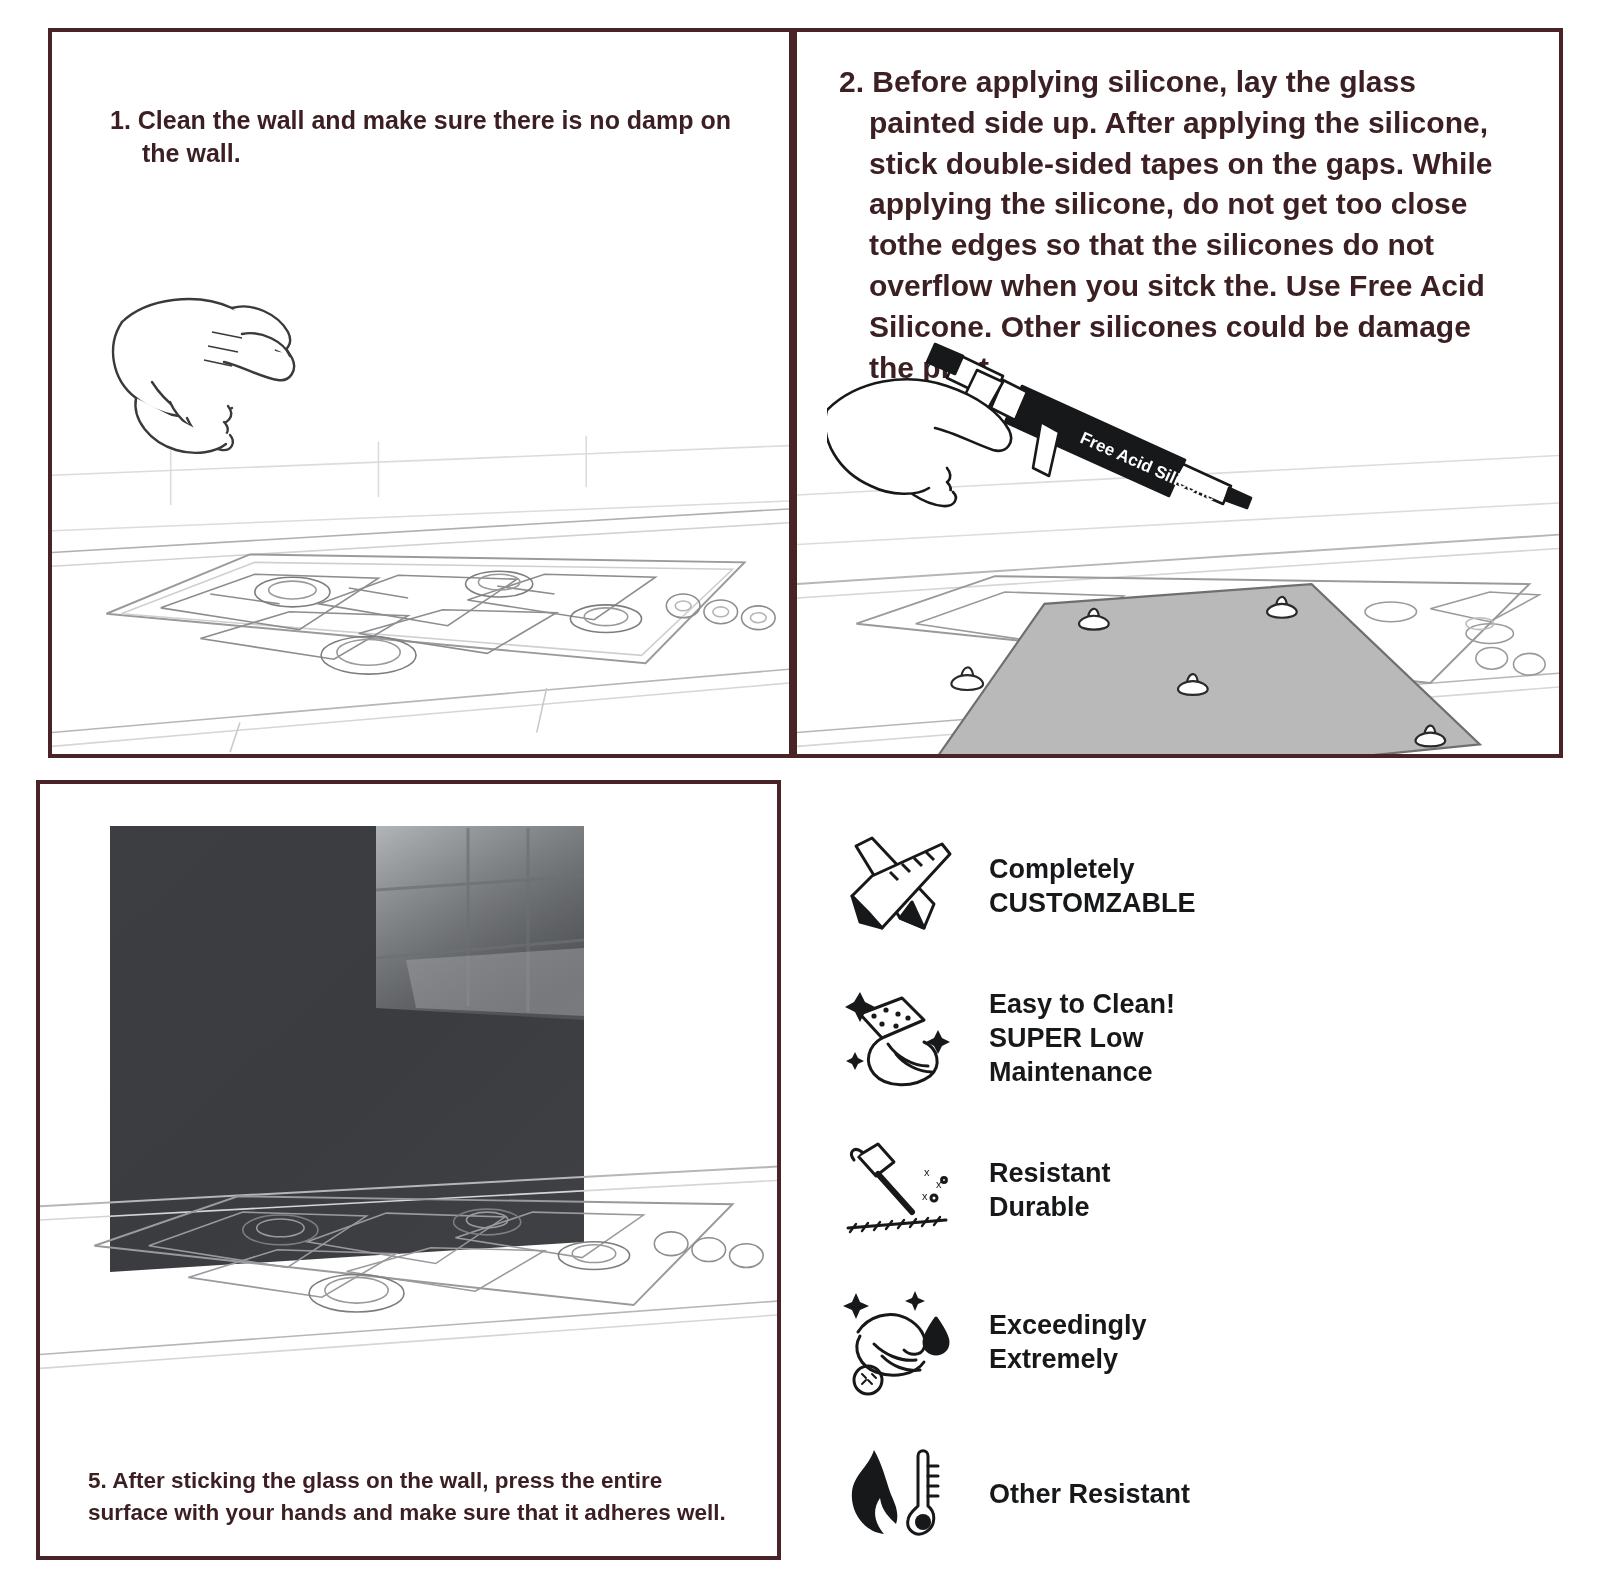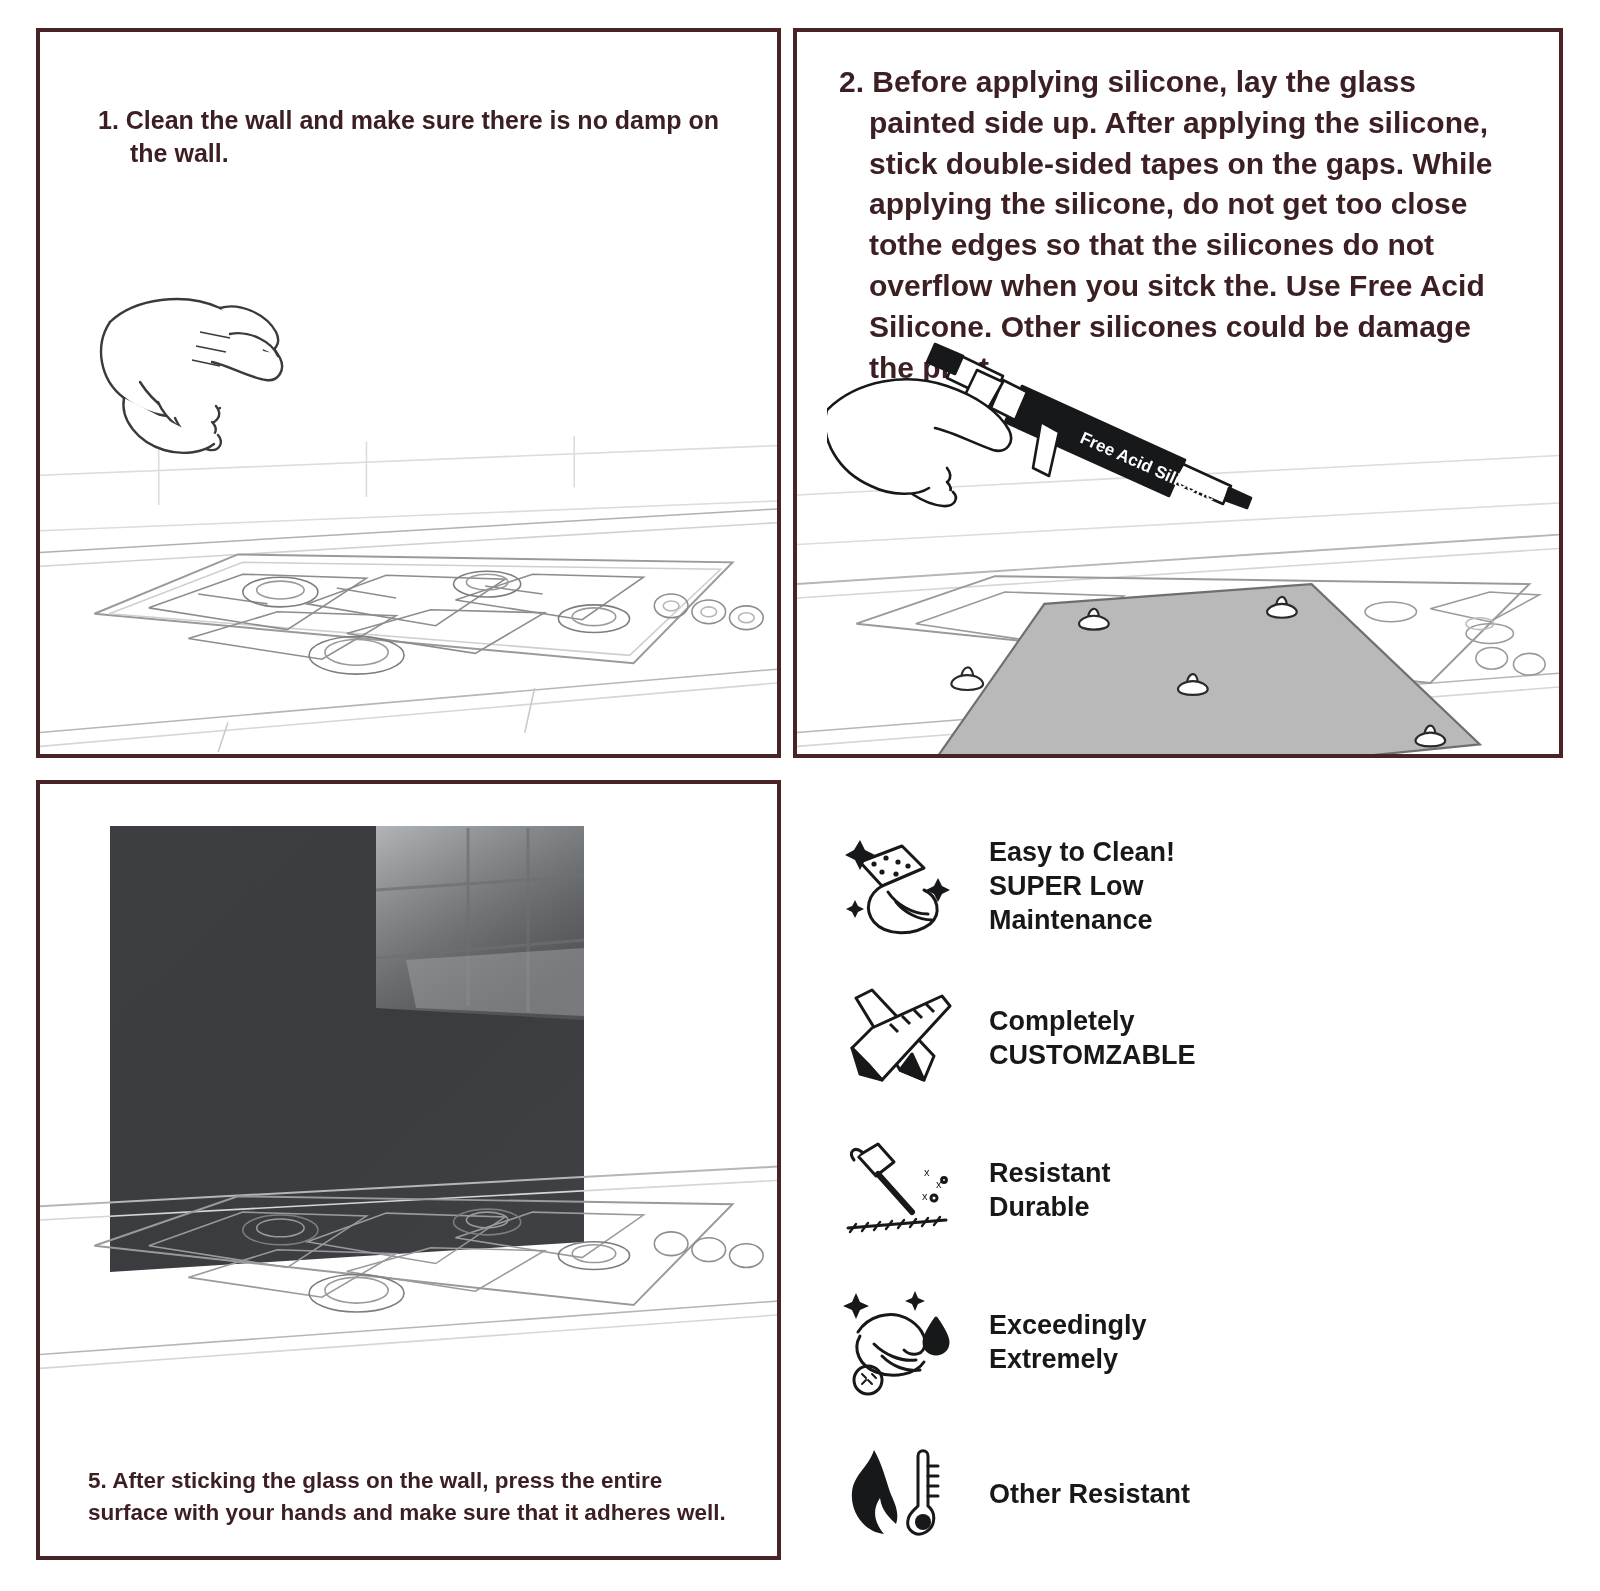--- a/index.html
+++ b/index.html
@@ -19,21 +19,21 @@
     position:relative;
     width:100%;height:100%;
   }
   .panel{
     position:absolute;
     border:4px solid #4a2326;
     box-sizing:border-box;
     background:#fff;
     overflow:hidden;
   }
-  #panel-1{left:8px;top:0px;width:745px;height:730px;}
+  #panel-1{left:20px;top:0px;width:745px;height:730px;}
   #panel-2{left:765px;top:0px;width:770px;height:730px;}
   #panel-3{left:8px;top:752px;width:745px;height:780px;}
   #panel-features{left:765px;top:752px;width:770px;height:780px;border:none;}
 
   .step-text{
     font-weight:bold;
     font-size:25px;
     line-height:1.33;
     color:#3b1f22;
   }
@@ -290,20 +290,38 @@
 
     <div class="step-caption">5. After sticking the glass on the wall, press the entire surface with your hands and make sure that it adheres well.</div>
   </div>
 
   <div class="panel" id="panel-features">
     <div class="features">
 
       <div class="feature">
         <div class="ficon">
           <svg width="120" height="110" viewBox="0 0 120 110" xmlns="http://www.w3.org/2000/svg">
+            <g fill="#17181a" stroke="#17181a" stroke-width="3" stroke-linejoin="round">
+              <path d="M18 14 L34 6 L96 72 L86 96 L62 86 Z" fill="#ffffff"></path>
+              <path d="M62 86 L86 96 L74 70 Z" fill="#17181a"></path>
+              <path d="M14 64 L34 44 L104 12 L112 22 L44 96 Z" fill="#ffffff"></path>
+              <path d="M14 64 L30 80 L44 96 L22 90 Z" fill="#17181a"></path>
+              <g stroke-width="3" fill="none">
+                <path d="M52 40 L60 48 M64 32 L72 40 M76 26 L84 34 M88 20 L96 28"></path>
+              </g>
+            </g>
+          </svg>
+        </div>
+        <div class="flabel">Completely
+CUSTOMZABLE</div>
+      </div>
+
+      <div class="feature">
+        <div class="ficon">
+          <svg width="120" height="110" viewBox="0 0 120 110" xmlns="http://www.w3.org/2000/svg">
             <g fill="none" stroke="#17181a" stroke-width="3" stroke-linejoin="round" stroke-linecap="round">
               <path d="M22 30 L64 14 L86 36 L44 54 Z" fill="#ffffff"></path>
               <g fill="#17181a" stroke="none">
                 <circle cx="36" cy="32" r="2.6"></circle>
                     <circle cx="48" cy="26" r="2.6"></circle>
                 <circle cx="60" cy="30" r="2.6"></circle>
                     <circle cx="44" cy="40" r="2.6"></circle>
                 <circle cx="58" cy="42" r="2.6"></circle>
                     <circle cx="70" cy="34" r="2.6"></circle>
               </g>
@@ -317,38 +335,20 @@
           </svg>
         </div>
         <div class="flabel">Easy to Clean!
 SUPER Low
 Maintenance</div>
       </div>
 
       <div class="feature">
         <div class="ficon">
           <svg width="120" height="110" viewBox="0 0 120 110" xmlns="http://www.w3.org/2000/svg">
-            <g fill="#17181a" stroke="#17181a" stroke-width="3" stroke-linejoin="round">
-              <path d="M18 14 L34 6 L96 72 L86 96 L62 86 Z" fill="#ffffff"></path>
-              <path d="M62 86 L86 96 L74 70 Z" fill="#17181a"></path>
-              <path d="M14 64 L34 44 L104 12 L112 22 L44 96 Z" fill="#ffffff"></path>
-              <path d="M14 64 L30 80 L44 96 L22 90 Z" fill="#17181a"></path>
-              <g stroke-width="3" fill="none">
-                <path d="M52 40 L60 48 M64 32 L72 40 M76 26 L84 34 M88 20 L96 28"></path>
-              </g>
-            </g>
-          </svg>
-        </div>
-        <div class="flabel">Completely
-CUSTOMZABLE</div>
-      </div>
-
-      <div class="feature">
-        <div class="ficon">
-          <svg width="120" height="110" viewBox="0 0 120 110" xmlns="http://www.w3.org/2000/svg">
             <g fill="none" stroke="#17181a" stroke-width="3" stroke-linejoin="round" stroke-linecap="round">
               <path d="M20 20 L40 8 L56 26 L38 40 Z" fill="#ffffff"></path>
               <path d="M24 16 C16 10, 10 16, 16 24" fill="#ffffff"></path>
               <path d="M40 38 L74 76" stroke-width="6"></path>
               <path d="M10 92 L108 84"></path>
               <g stroke-width="2.4">
                 <path d="M12 96 L18 88 M24 95 L30 87 M36 94 L42 86 M48 93 L54 85 M60 92 L66 84 M72 91 L78 83 M84 90 L90 82 M96 89 L102 81"></path>
               </g>
               <g fill="#17181a" stroke="none" font-family="Liberation Sans, sans-serif" font-size="11">
                 <text x="86" y="40">x</text>

